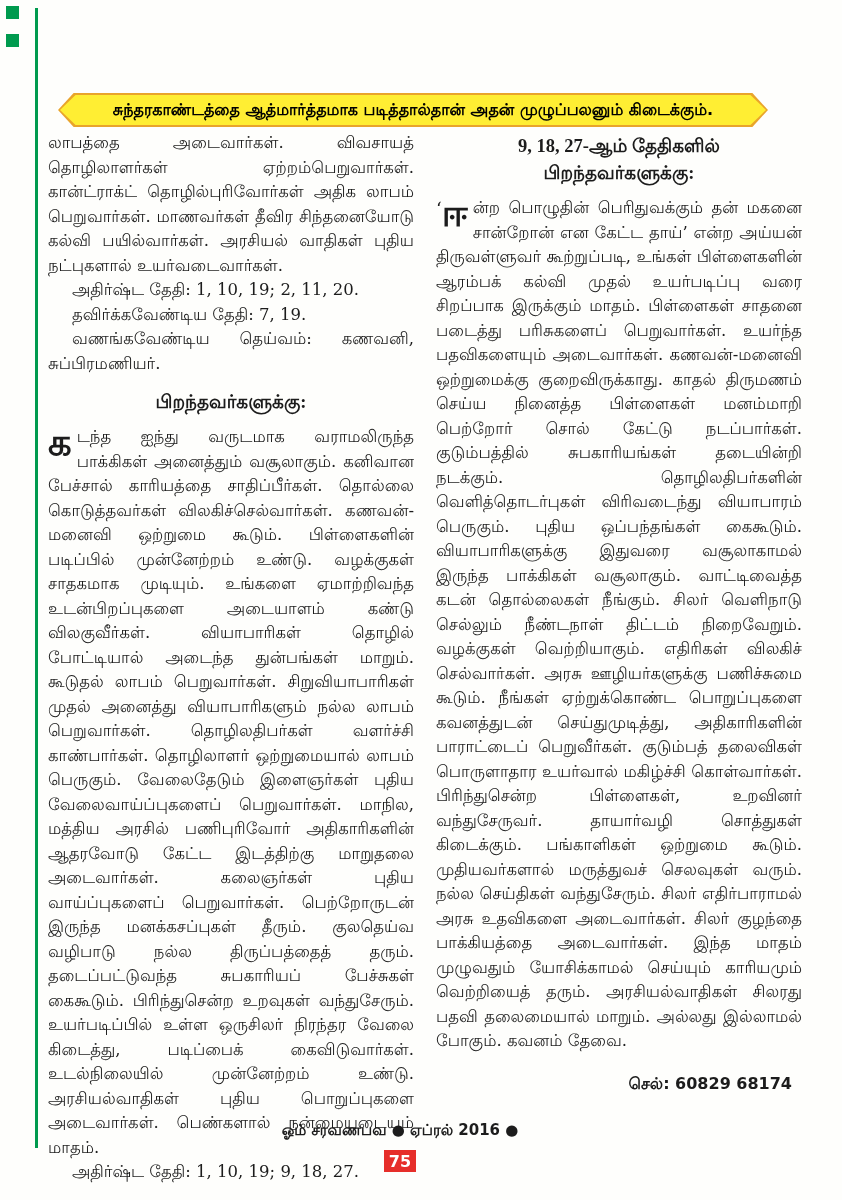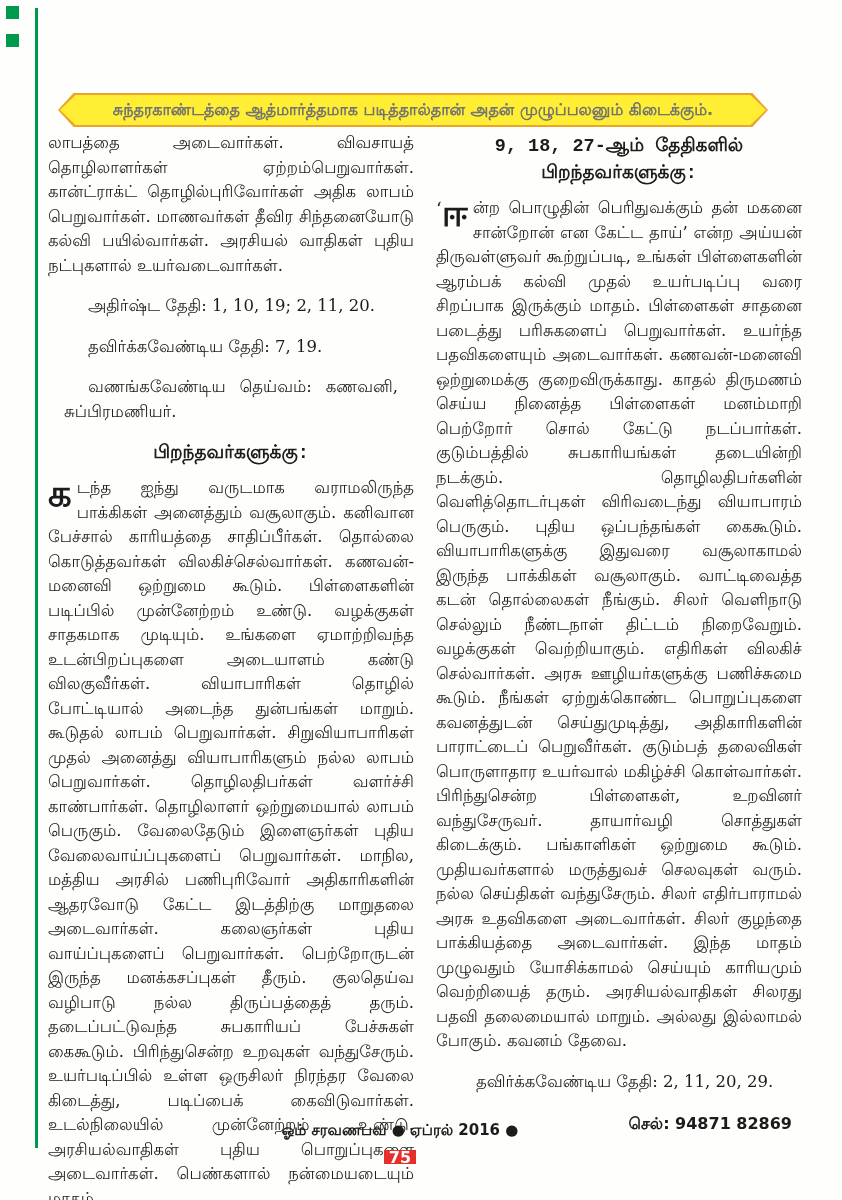--- a/index.html
+++ b/index.html
@@ -36,35 +36,35 @@
     position:absolute;left:58px;top:93px;width:710px;height:34px;
     background:var(--banner_border);
     clip-path:polygon(0% 50%, 2.2% 0%, 97.8% 0%, 100% 50%, 97.8% 100%, 2.2% 100%);
   }
   .banner-inner{
     position:absolute;left:2px;top:2px;right:2px;bottom:2px;
     background:var(--banner_fill);
     clip-path:polygon(0% 50%, 2.2% 0%, 97.8% 0%, 100% 50%, 97.8% 100%, 2.2% 100%);
     display:flex;align-items:center;justify-content:center;
     font-family:"DejaVu Sans", sans-serif;
-    font-weight:700;font-size:16px;color:#737373;
+    font-weight:700;font-size:16px;color:#000000;
     text-align:center;
   }
   
   .content{
     position:absolute;left:48px;top:131px;width:754px;
     display:flex;gap:22px;
   }
   .col{width:366px;font-size:16.5px;line-height:24.5px;text-align:justify;}
   .para{margin:0;}
-  .infoline{margin:16px;text-indent:24px;}
+  .infoline{margin:0;text-indent:24px;}
   .heading{
     text-align:center;font-weight:700;font-size:18.5px;line-height:27px;
     margin:13px 0 9px 0;
-    font-family:Liberation Mono, monospace;
+    font-family:Liberation Serif, serif;
   }
   .dropwrap{float:left;display:flex;align-items:flex-start;padding-right:5px;}
   .openquote{font-size:18px;line-height:22px;padding-top:2px;}
   .dropcap{
     font-size:37px;line-height:36px;font-weight:700;
     font-family:"DejaVu Sans", sans-serif;
   }
   .phone-line{
     margin-top:18px;text-align:right;font-weight:700;padding-right:10px;
     font-family:"DejaVu Sans", sans-serif;font-size:16px;
@@ -73,21 +73,21 @@
   .footer{
     position:absolute;top:1121px;left:0;right:42px;
     text-align:left;font-size:15px;font-weight:600;
     font-family:"DejaVu Sans", sans-serif;
     display:flex;justify-content:flex-end;align-items:center;gap:9px;flex-direction:column;
   }
   .page-badge{
     display:inline-flex;align-items:center;justify-content:center;
     background:var(--badge_red);color:#ffffff;
     font-weight:700;font-size:16px;
-    min-width:26px;height:14px;padding:0 5px;
+    min-width:26px;height:22px;padding:0 5px;
   }
 </style>
 </head>
 <body>
 
 <div class="page">
 
   <div class="corner-sq sq1"></div>
   <div class="corner-sq sq2"></div>
   <div class="left-rule"></div>
@@ -122,23 +122,22 @@
         <div>9, 18, 27-ஆம் தேதிகளில்</div>
         <div>பிறந்தவர்களுக்கு:</div>
       </div>
 
       <p class="para">
         <span class="dropwrap">
             <span class="openquote">‘</span>
             <span class="dropcap">ஈ</span>
           </span><span>ன்ற பொழுதின் பெரிதுவக்கும் தன் மகனை சான்றோன் என கேட்ட தாய்’ என்ற அய்யன் திருவள்ளுவர் கூற்றுப்படி, உங்கள் பிள்ளைகளின் ஆரம்பக் கல்வி முதல் உயர்படிப்பு வரை சிறப்பாக இருக்கும் மாதம். பிள்ளைகள் சாதனை படைத்து பரிசுகளைப் பெறுவார்கள். உயர்ந்த பதவிகளையும் அடைவார்கள். கணவன்-மனைவி ஒற்றுமைக்கு குறைவிருக்காது. காதல் திருமணம் செய்ய நினைத்த பிள்ளைகள் மனம்மாறி பெற்றோர் சொல் கேட்டு நடப்பார்கள். குடும்பத்தில் சுபகாரியங்கள் தடையின்றி நடக்கும். தொழிலதிபர்களின் வெளித்தொடர்புகள் விரிவடைந்து வியாபாரம் பெருகும். புதிய ஒப்பந்தங்கள் கைகூடும். வியாபாரிகளுக்கு இதுவரை வசூலாகாமல் இருந்த பாக்கிகள் வசூலாகும். வாட்டிவைத்த கடன் தொல்லைகள் நீங்கும். சிலர் வெளிநாடு செல்லும் நீண்டநாள் திட்டம் நிறைவேறும். வழக்குகள் வெற்றியாகும். எதிரிகள் விலகிச் செல்வார்கள். அரசு ஊழியர்களுக்கு பணிச்சுமை கூடும். நீங்கள் ஏற்றுக்கொண்ட பொறுப்புகளை கவனத்துடன் செய்துமுடித்து, அதிகாரிகளின் பாராட்டைப் பெறுவீர்கள். குடும்பத் தலைவிகள் பொருளாதார உயர்வால் மகிழ்ச்சி கொள்வார்கள். பிரிந்துசென்ற பிள்ளைகள், உறவினர் வந்துசேருவர். தாயார்வழி சொத்துகள் கிடைக்கும். பங்காளிகள் ஒற்றுமை கூடும். முதியவர்களால் மருத்துவச் செலவுகள் வரும். நல்ல செய்திகள் வந்துசேரும். சிலர் எதிர்பாராமல் அரசு உதவிகளை அடைவார்கள். சிலர் குழந்தை பாக்கியத்தை அடைவார்கள். இந்த மாதம் முழுவதும் யோசிக்காமல் செய்யும் காரியமும் வெற்றியைத் தரும். அரசியல்வாதிகள் சிலரது பதவி தலைமையால் மாறும். அல்லது இல்லாமல் போகும். கவனம் தேவை.</span>
       </p>
-      <p class="infoline">தவிர்க்கவேண்டிய தேதி: 2, 11, 20, 29.</p>
 
-      <p class="phone-line">செல்: 94871 82869</p>
+      <p class="phone-line">செல்: 60829 68174</p>
     </div>
   </div>
 
   <div class="footer">
     <span>ஓம் சரவணபவ ● ஏப்ரல் 2016 ●</span>
     <span class="page-badge">75</span>
   </div>
 
 </div>
 

